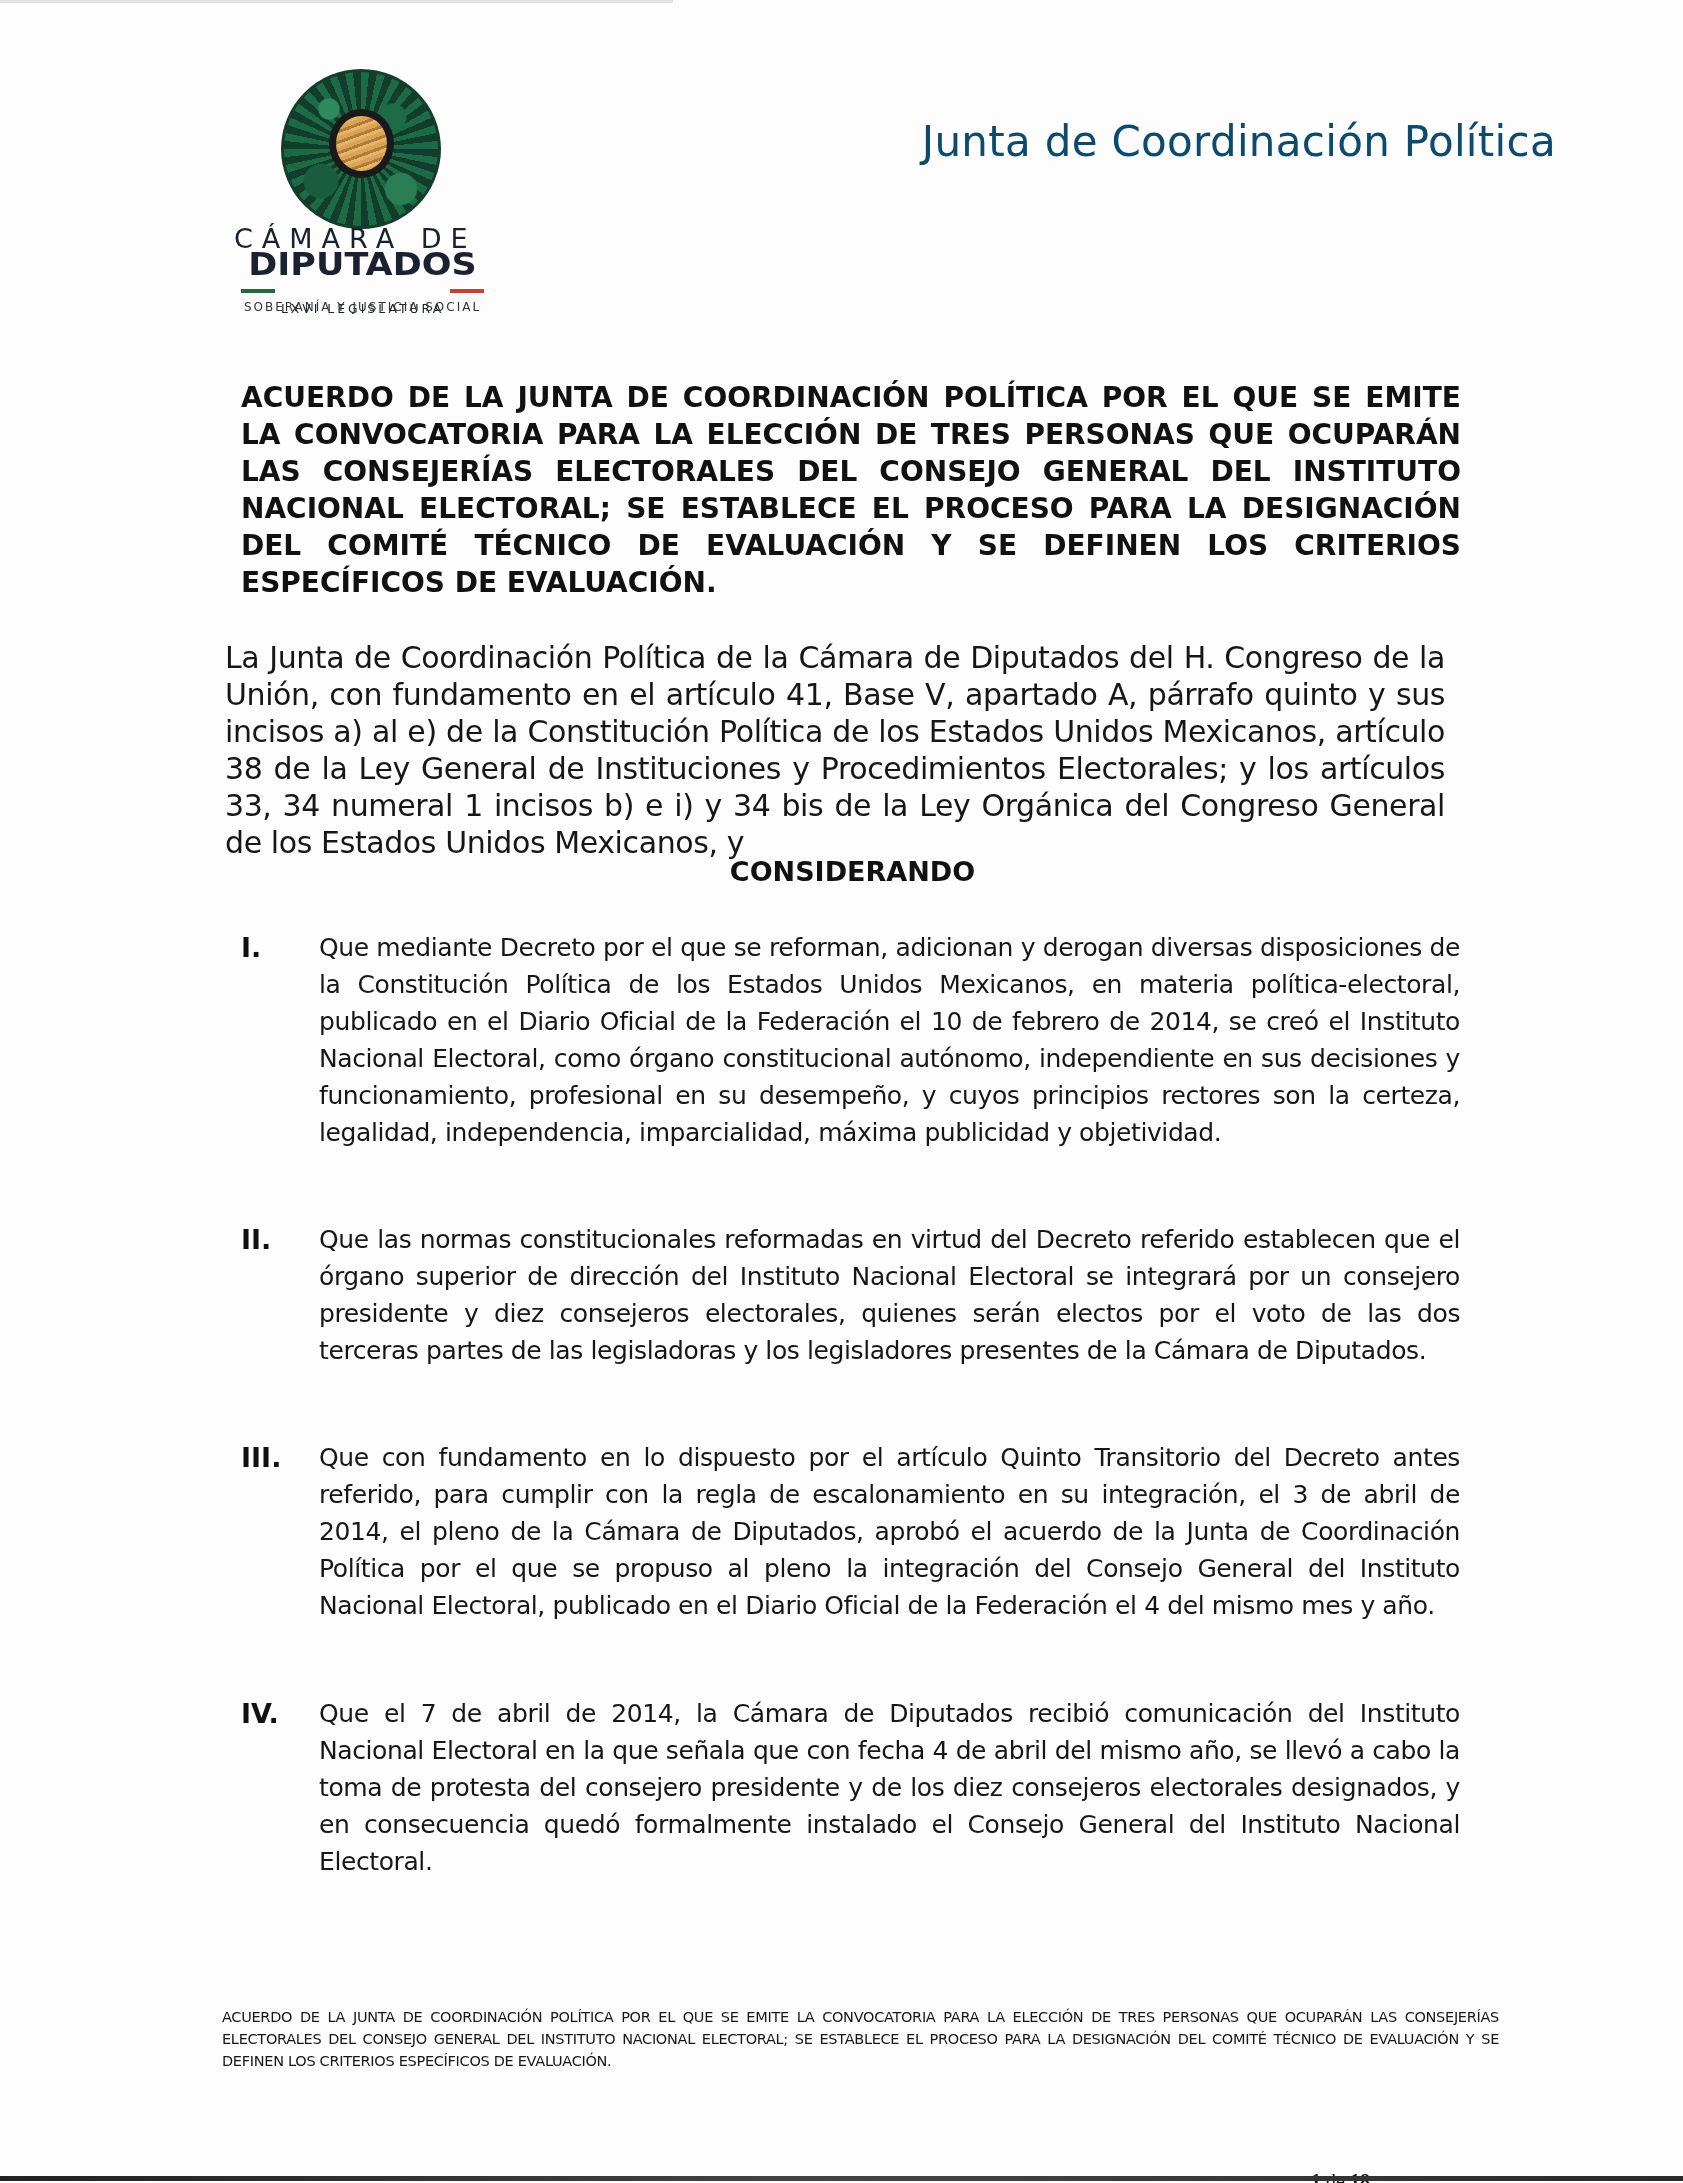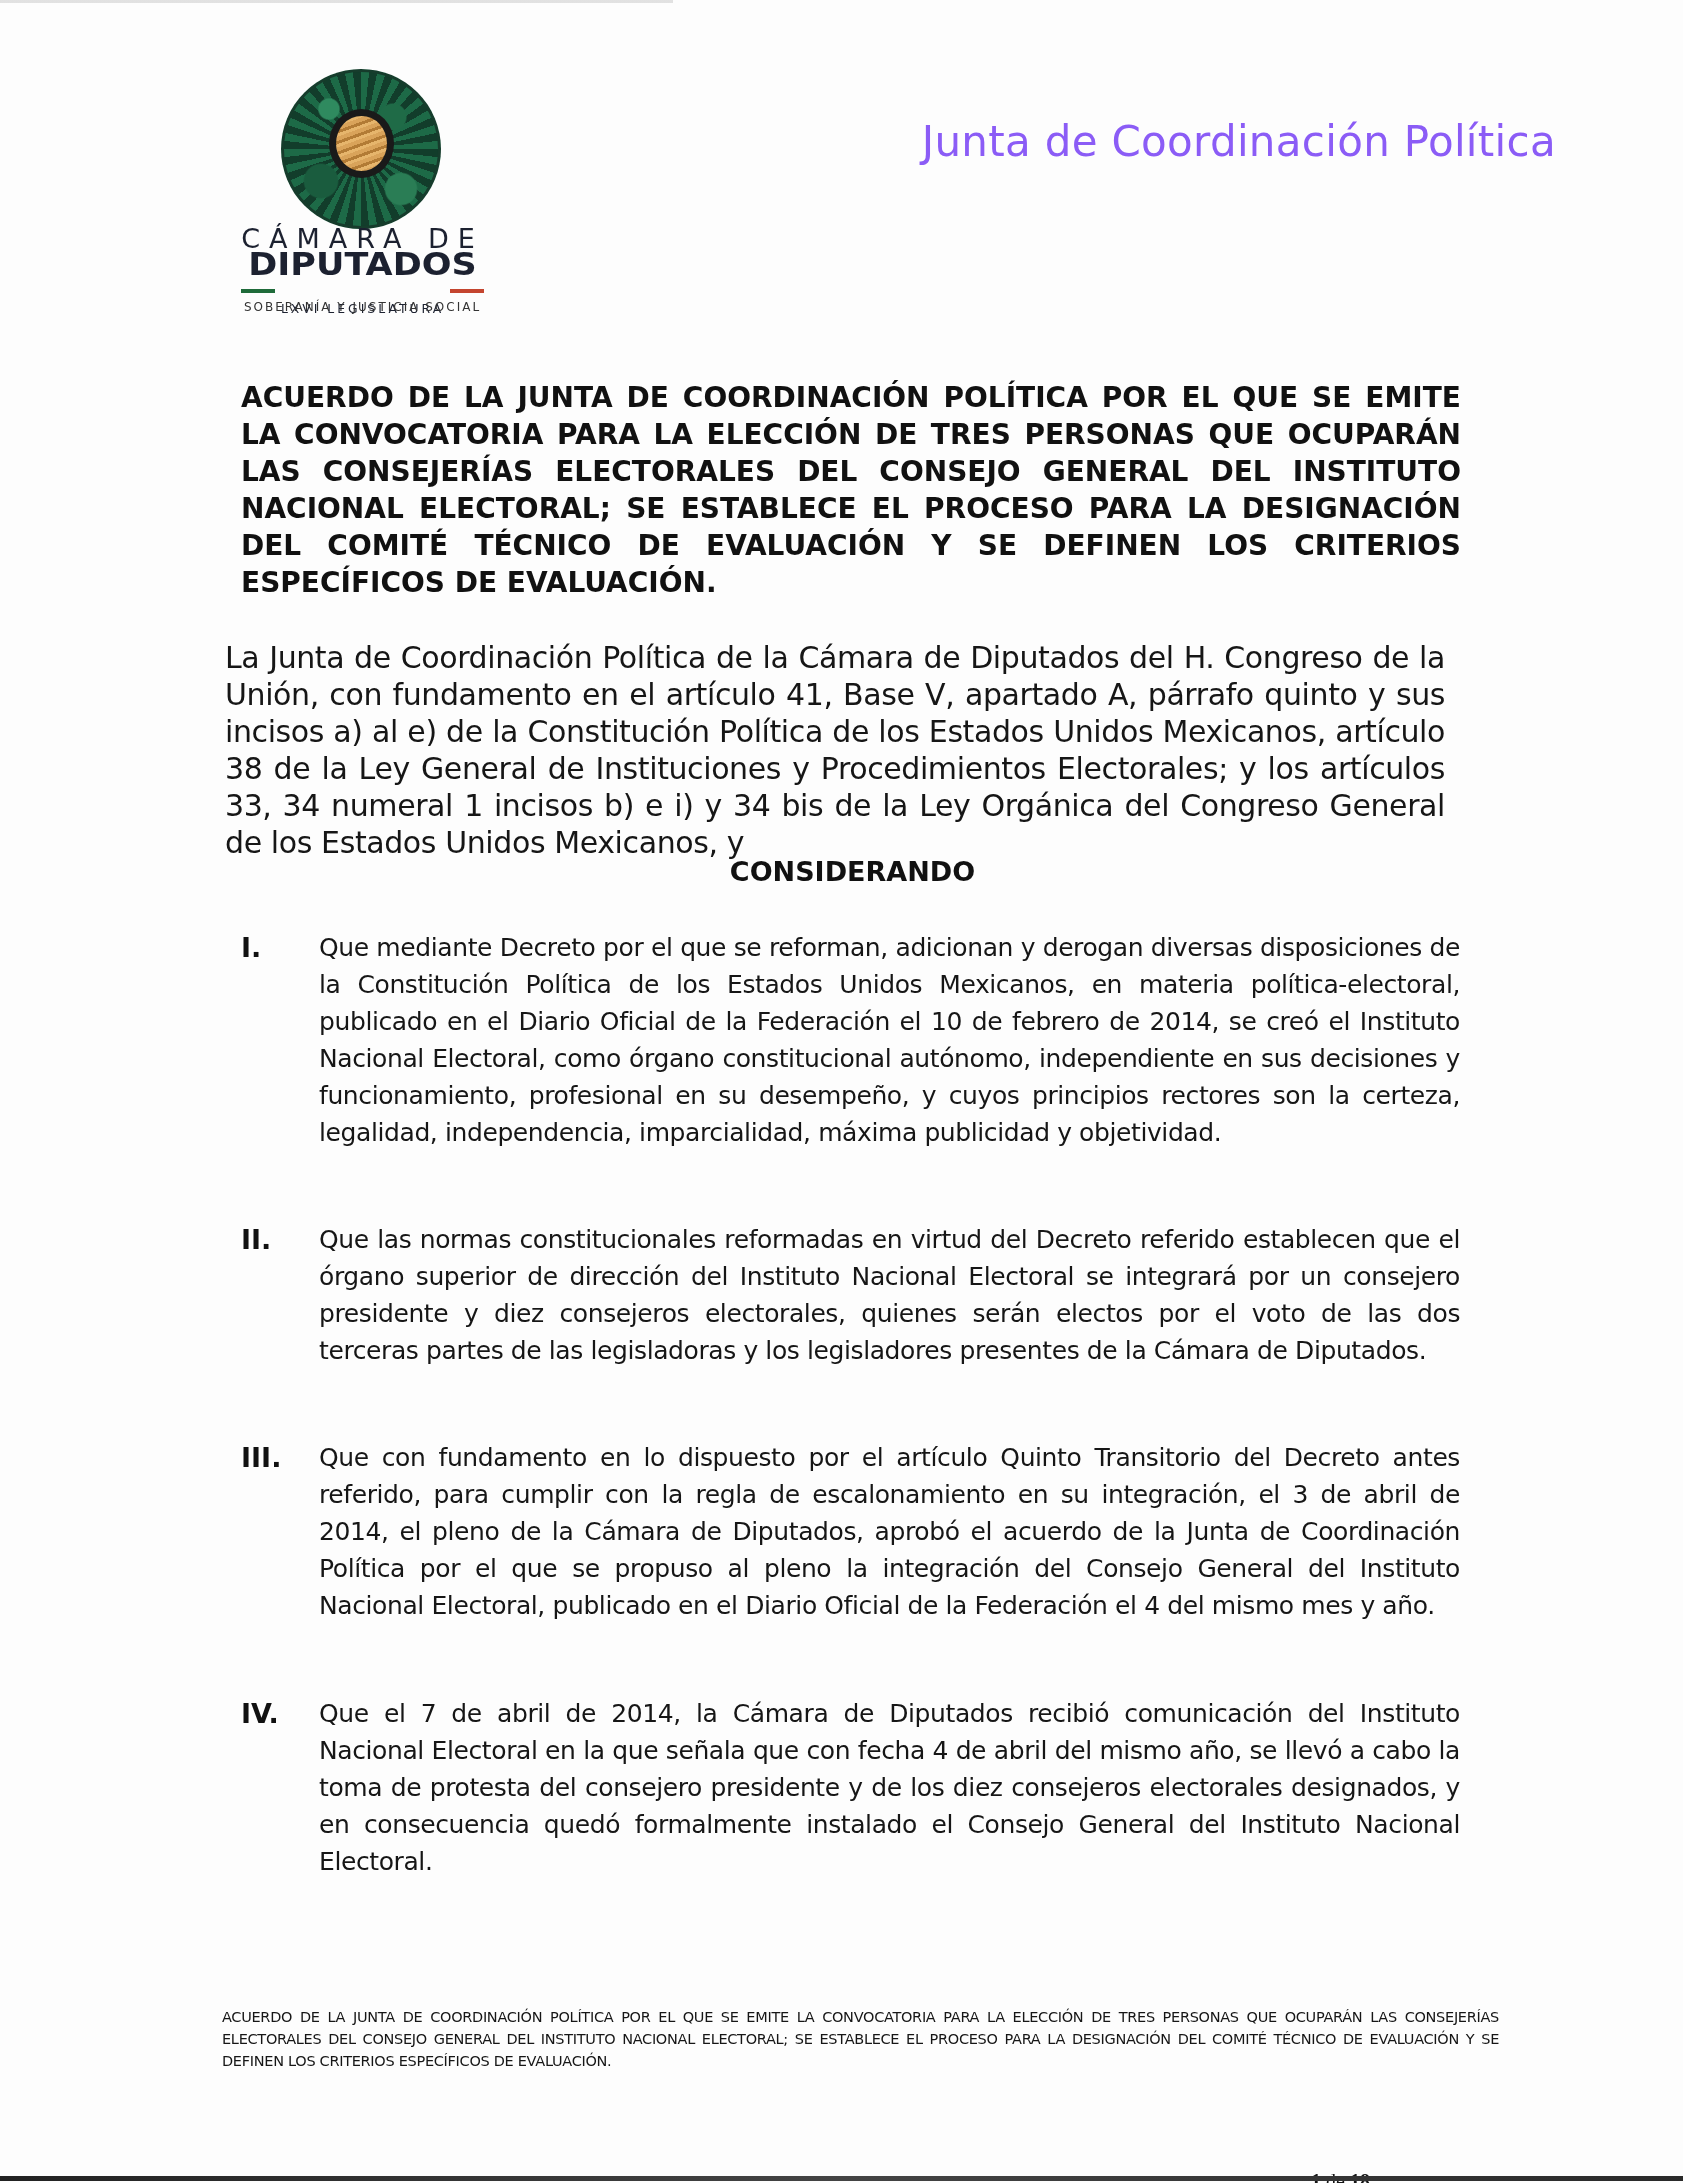--- a/index.html
+++ b/index.html
@@ -29,21 +29,21 @@
     .seal-core {
       position: absolute; left: 48px; top: 40px; width: 65px; height: 69px; border-radius: 50%;
       background: #1a1a1a;
     }
     .seal-eagle {
       position: absolute; left: 7px; top: 7px; width: 51px; height: 55px; border-radius: 50%;
       background:
         repeating-linear-gradient(160deg, #d9a35a 0 4px, #b27b35 4px 7px, #e6b56c 7px 10px);
     }
     .logo-camara {
-      position: absolute; left: 0; top: 160px; width: 257px; text-align: center;
+      position: absolute; left: 0; top: 160px; width: 257px; 
       font-family: "DejaVu Sans", sans-serif; font-size: 27px; letter-spacing: 9px; color: #1c2130;
       font-weight: normal;
     }
     .logo-diputados {
       position: absolute; left: 0; top: 181px; width: 257px; text-align: center;
       font-family: "DejaVu Sans", sans-serif; font-size: 35px; font-weight: bold; color: #1c2130;
       letter-spacing: 0px; transform: scaleY(0.92);
     }
     .logo-legis-row {
       position: absolute; left: 0; top: 220px; width: 257px; height: 16px;
@@ -54,21 +54,21 @@
     .flag-bar.red { background: #c4452f; }
     .logo-legis { font-size: 12.4px; letter-spacing: 3px; color: #1c2130; margin-top: 34px; }
     .logo-tagline {
       position: absolute; left: 0; top: 237px; width: 257px; text-align: center;
       font-size: 12px; letter-spacing: 2px; color: #333;
     }
 
     
     .hdr-title {
       position: absolute; right: 127px; top: 117px;
-      font-family: "DejaVu Sans", sans-serif; font-size: 42px; color: #8b5cf6;
+      font-family: "DejaVu Sans", sans-serif; font-size: 42px; color: #0c4a6e;
       font-weight: normal; letter-spacing: 0.3px; white-space: nowrap;
     }
     .hdr-sub {
       position: absolute; right: 129px; top: 170px;
       font-family: "DejaVu Sans", sans-serif; font-size: 26px; color: #222; white-space: nowrap;
     }
 
     
     .doc-title {
       position: absolute; left: 241px; top: 379px; width: 1220px;

